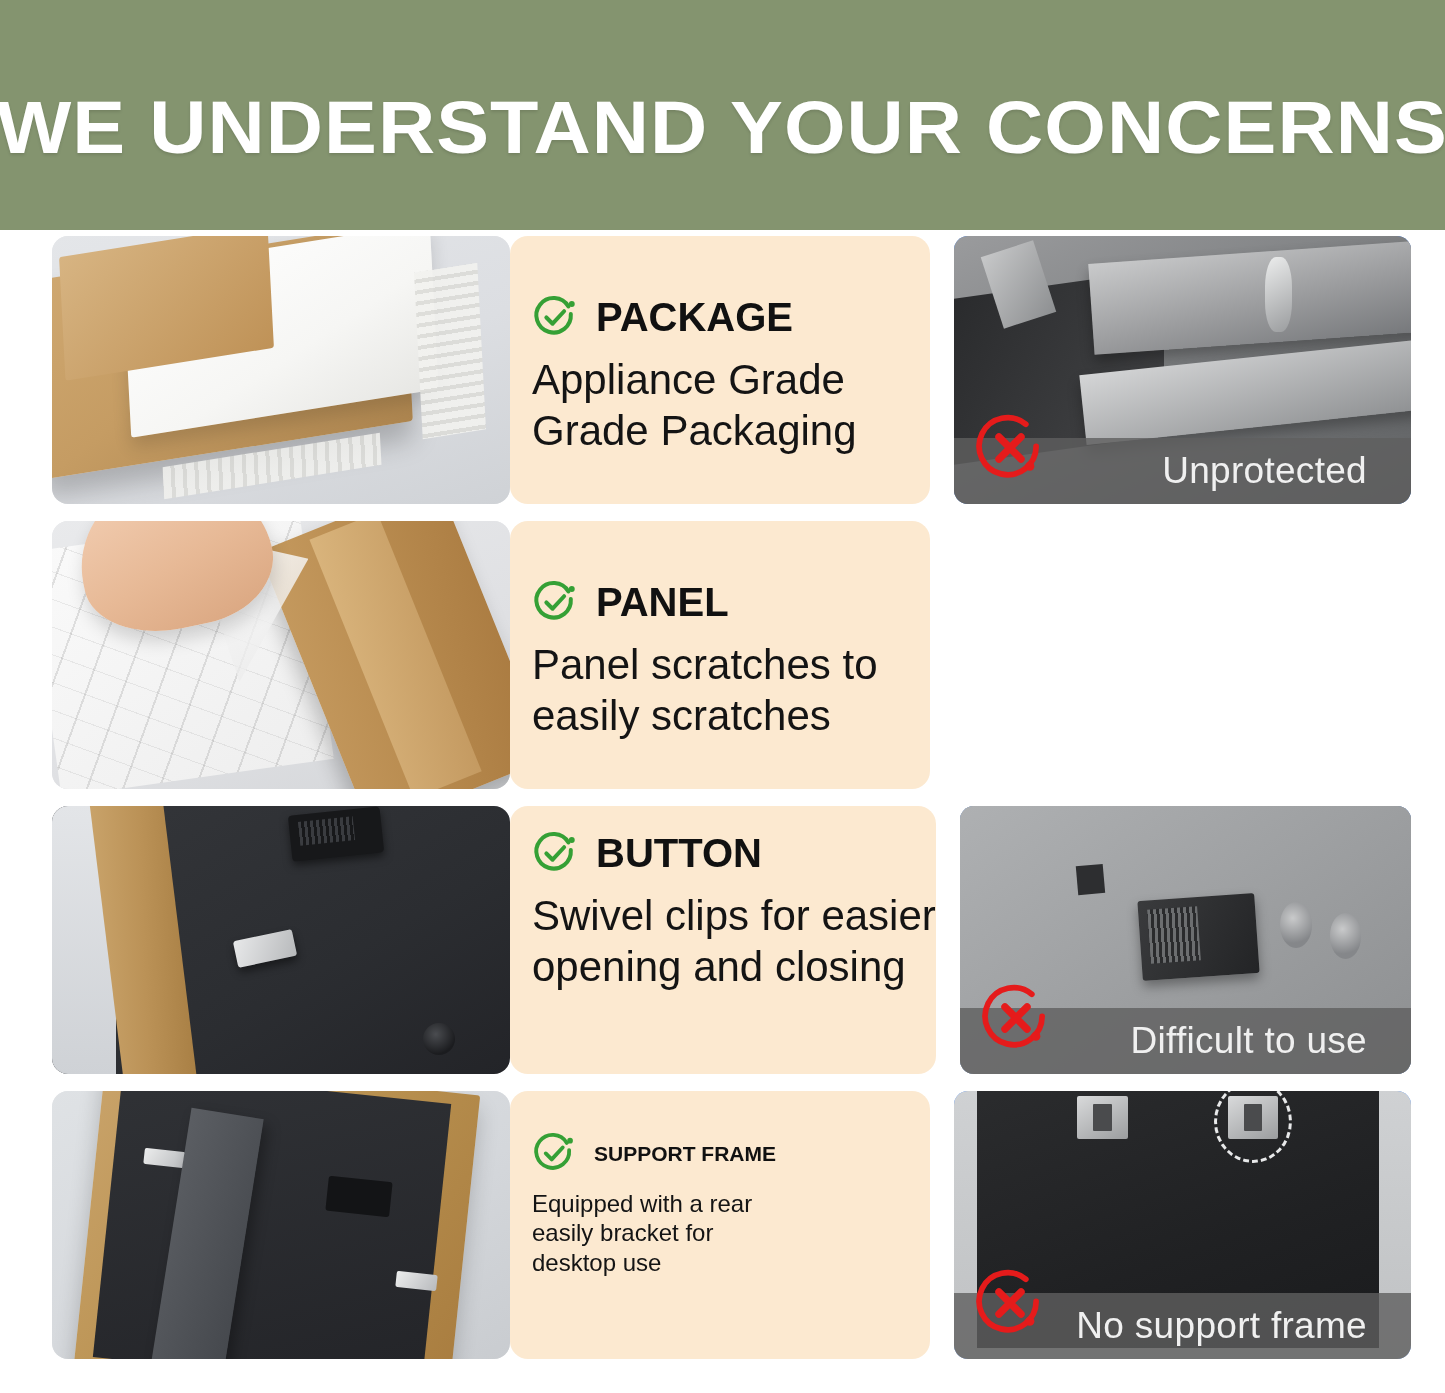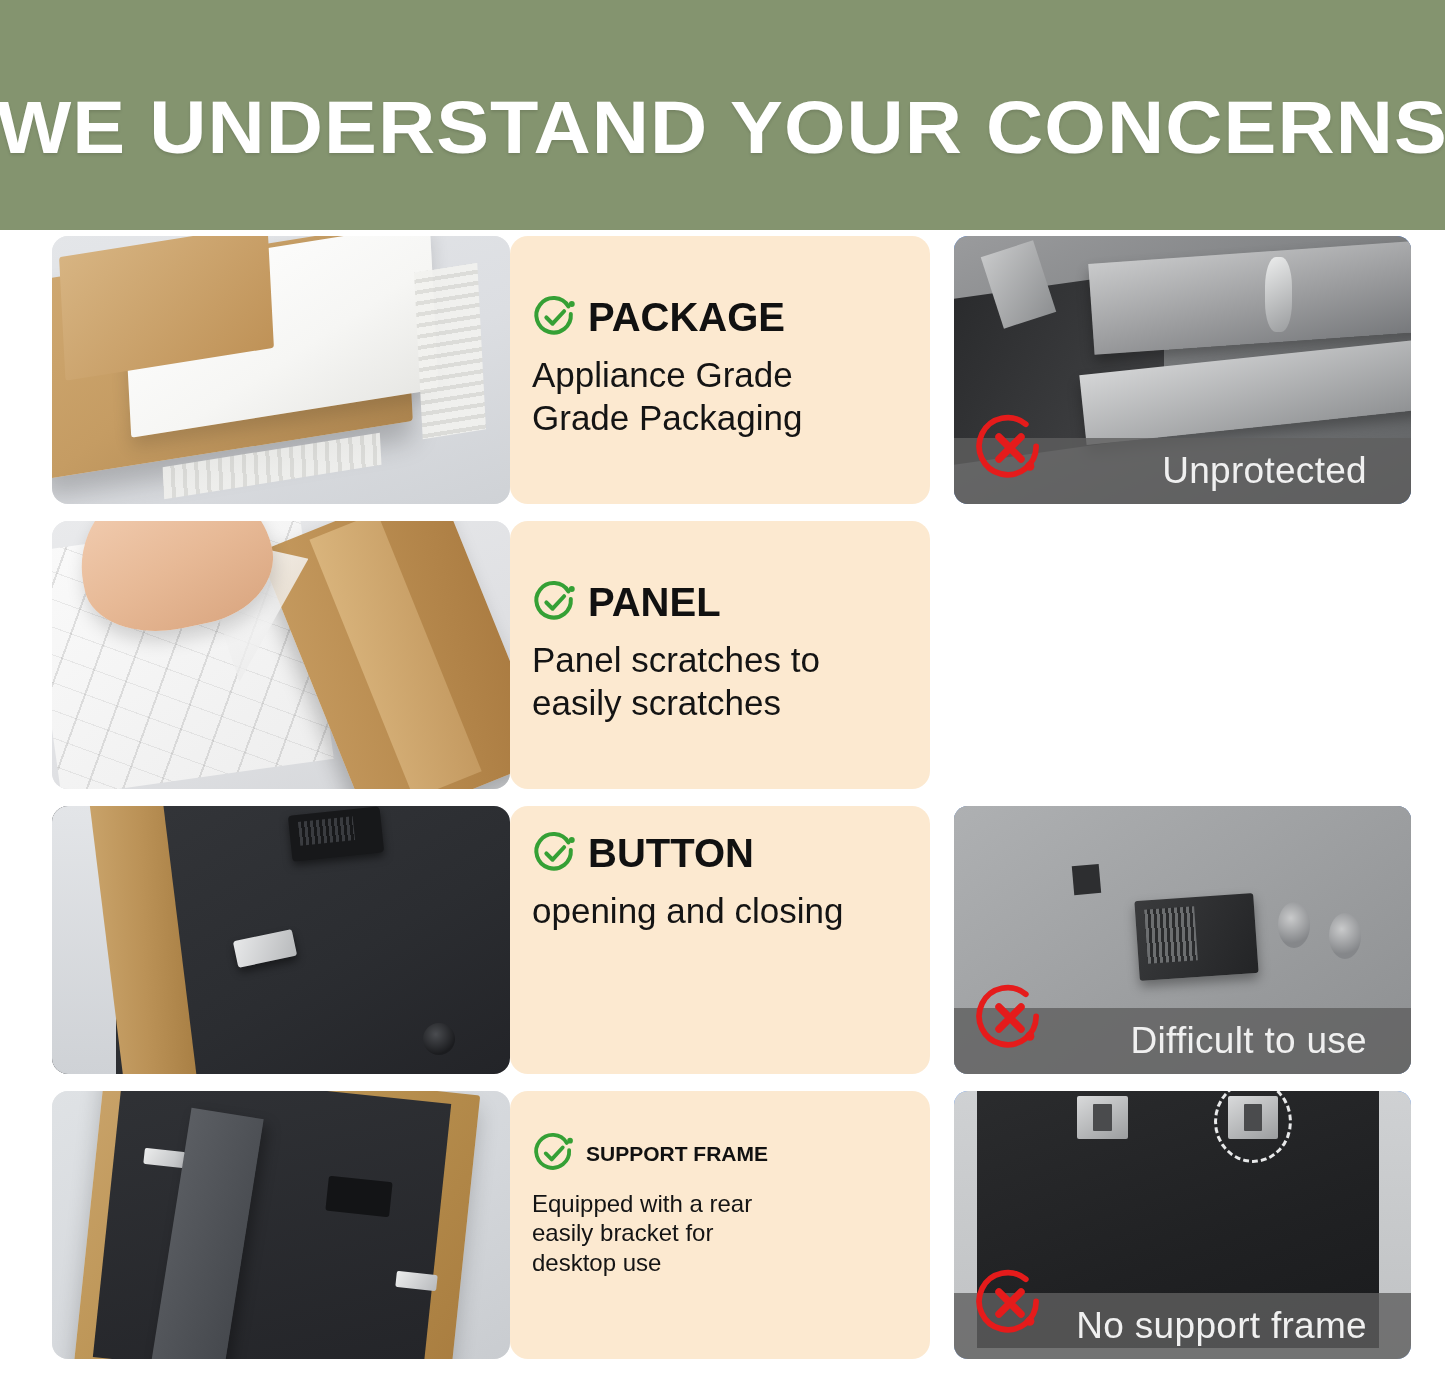--- a/index.html
+++ b/index.html
@@ -67,36 +67,36 @@
     margin-left:0;
     padding:58px 0 0 22px;
     position:relative;
   }
   .row.r3 .card { padding-top:24px; }
   .row.r4 .card { padding-top:40px; }
 
   .card-head {
     display:flex;
     align-items:center;
-    gap:10px;
+    gap:18px;
     margin-bottom:14px;
   }
   .check-icon { flex:0 0 auto; display:block; }
   .card-title {
     font-weight:bold;
     font-size:40px;
     color:#111111;
     letter-spacing:0px;
     white-space:nowrap;
     line-height:1;
   }
   .row.r4 .card-title { font-size:21px; }
 
   .card-desc {
-    font-size:35px;
+    font-size:42px;
     line-height:1.22;
     color:#141414;
     white-space:nowrap;
   }
   .row.r4 .card-desc { font-size:24px; }
 
   
   .neg {
     flex:1 1 auto;
     margin-left:24px;
@@ -511,20 +511,21 @@
         <span>
           <svg class="check-icon" width="46" height="46" viewBox="0 0 48 48">
             <path d="M38 13 A18 18 0 1 0 40.5 21" fill="none" stroke="#35a035" stroke-width="4.2" stroke-linecap="round"></path>
             <circle cx="41.5" cy="10.5" r="3.1" fill="#35a035"></circle>
             <path d="M15 24.5 L21.5 31 L33.5 18" fill="none" stroke="#35a035" stroke-width="4.2" stroke-linecap="round" stroke-linejoin="round"></path>
           </svg>
         </span>
         <span class="card-title">BUTTON</span>
       </div>
       <div class="card-desc">
+        <div>Swivel clips for easier</div>
         <div>opening and closing</div>
       </div>
     </div>
 
     <div class="neg">
       <div class="ph n3-bg"></div>
       <div class="n3-board"></div>
       <div class="n3-tab"></div>
       <div class="n3-hinge"></div>
       <div class="n3-hinge-teeth"></div>

